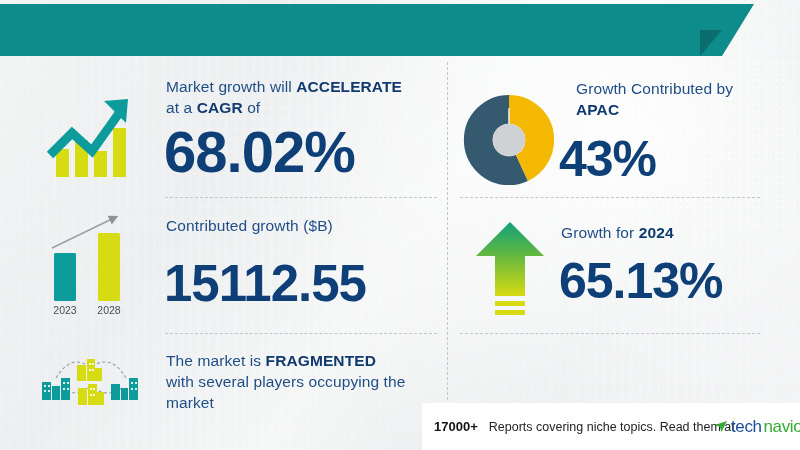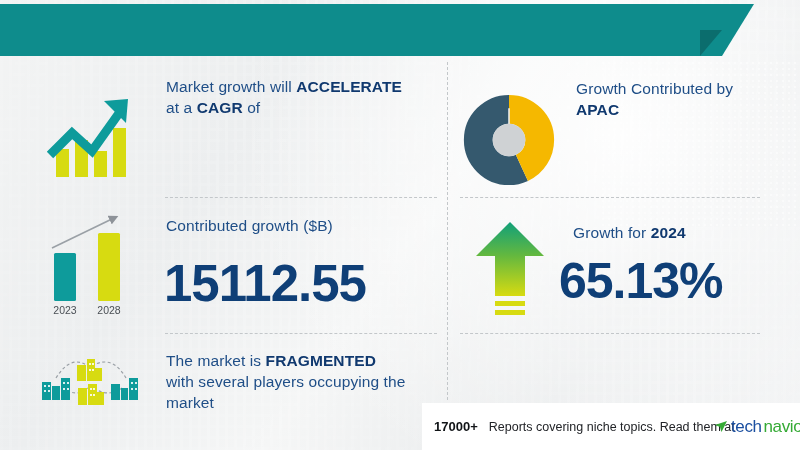--- a/index.html
+++ b/index.html
@@ -115,21 +115,21 @@
 
   .inc-caption  { left: 166px; top: 215px; width: 270px; }
   .inc-value    { left: 164px; top: 248px; font-size: 51px; margin-top: 6px; }
 
   .frag-caption { left: 166px; top: 350px; width: 275px; }
 
   
   .apac-caption { left: 548px; top: 78px; width: 220px; margin-left: 28px; }
   .apac-value   { left: 559px; top: 130px; font-size: 50px; }
 
-  .g2024-caption { left: 561px; top: 222px; width: 220px; margin-left: 12px; }
+  .g2024-caption { left: 561px; top: 222px; width: 220px; }
   .g2024-value   { left: 559px; top: 252px; font-size: 50px; }
 
   
   .icon-growth  { position: absolute; left: 28px;  top: 85px;  width: 112px; height: 98px; }
   .icon-bars    { position: absolute; left: 30px;  top: 208px; width: 110px; height: 112px; }
   .icon-frag    { position: absolute; left: 26px;  top: 348px; width: 122px; height: 62px; }
   .icon-donut   { position: absolute; left: 461px; top: 92px;  width: 96px;  height: 96px; }
   .icon-arrow   { position: absolute; left: 472px; top: 218px; width: 76px;  height: 104px; }
 
   
@@ -196,20 +196,21 @@
     <rect x="66" y="66" width="13" height="26" fill="#d7db11"></rect>
     <rect x="85" y="43" width="13" height="49" fill="#d7db11"></rect>
     <path d="M22 70 L44 48 L64 66 L94 24" fill="none" stroke="#0e9b9b" stroke-width="9" stroke-linejoin="miter" stroke-linecap="butt"></path>
     <path d="M76 16 L100 14 L98 38 Z" fill="#0e9b9b"></path>
   </svg>
 
   <div class="caption cagr-caption">
     <span>Market growth will </span><b>ACCELERATE</b><br>
     <span>at a </span><b>CAGR</b><span> of</span>
   </div>
+  <div class="bignum cagr-value">68.02%</div>
 
   <svg class="icon-bars" viewBox="0 0 110 112">
     <defs>
       <marker id="grayArrow" markerWidth="6" markerHeight="6" refX="3" refY="3" orient="auto">
         <path d="M0 0 L6 3 L0 6 Z" fill="#8e9399"></path>
       </marker>
     </defs>
     <line x1="22" y1="40" x2="84" y2="10" stroke="#9aa0a6" stroke-width="1.6" marker-end="url(#grayArrow)"></line>
     <rect x="24" y="45" width="22" height="48" rx="1.5" fill="#0e9b9b"></rect>
     <rect x="68" y="25" width="22" height="68" rx="1.5" fill="#d7db11"></rect>
@@ -286,20 +287,21 @@
     <circle cx="50" cy="50" r="32" fill="none" stroke="#f5b800" stroke-width="30" stroke-dasharray="86.5 114.6" stroke-dashoffset="0" transform="rotate(-90 50 50)"></circle>
 
     <line x1="50" y1="17" x2="50" y2="34" stroke="#f0f1f2" stroke-width="1.6"></line>
     <circle cx="50" cy="50" r="17" fill="#cfd2d4"></circle>
   </svg>
 
   <div class="caption apac-caption">
     <span>Growth Contributed by</span><br>
     <b>APAC</b>
   </div>
+  <div class="bignum apac-value">43%</div>
 
   <svg class="icon-arrow" viewBox="0 0 76 104">
     <defs>
       <linearGradient id="arrowGrad" x1="0" y1="0" x2="0" y2="1">
         <stop offset="0%" stop-color="#11a07a"></stop>
         <stop offset="45%" stop-color="#63b83f"></stop>
         <stop offset="100%" stop-color="#d7db11"></stop>
       </linearGradient>
     </defs>
     <path d="M38 4 L72 38 L53 38 L53 78 L23 78 L23 38 L4 38 Z" fill="url(#arrowGrad)"></path>

